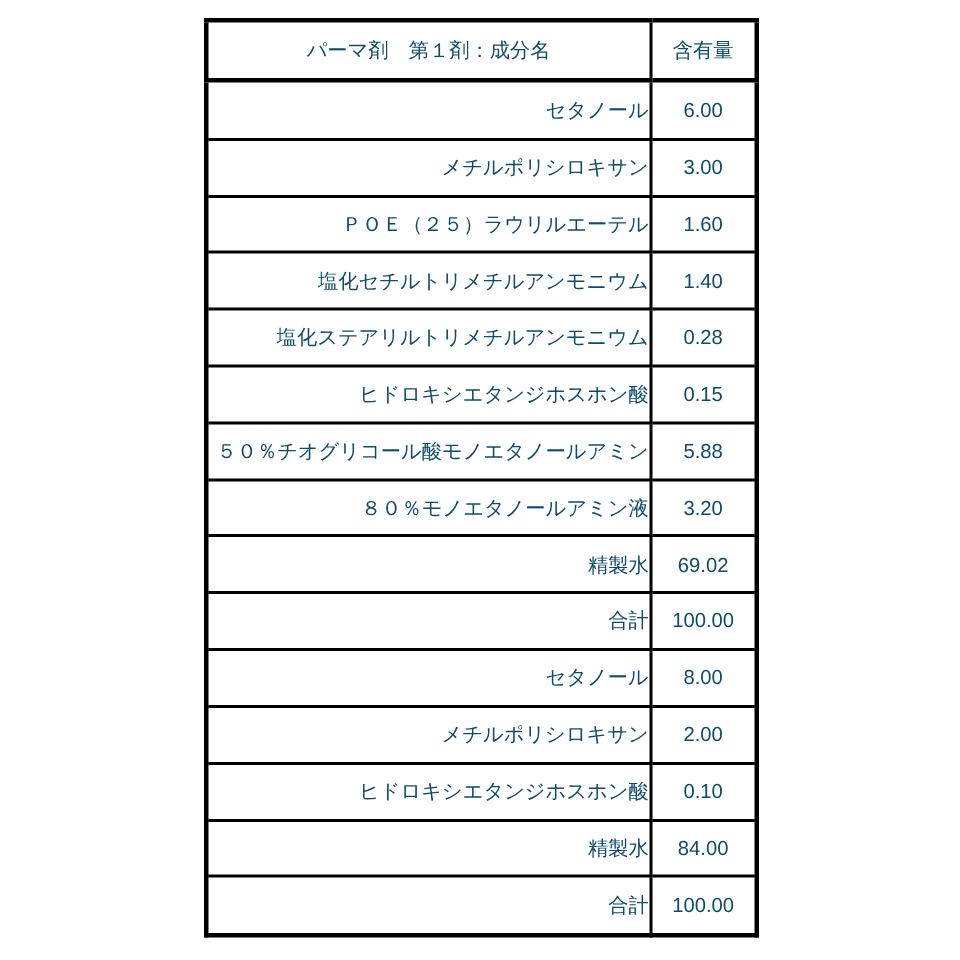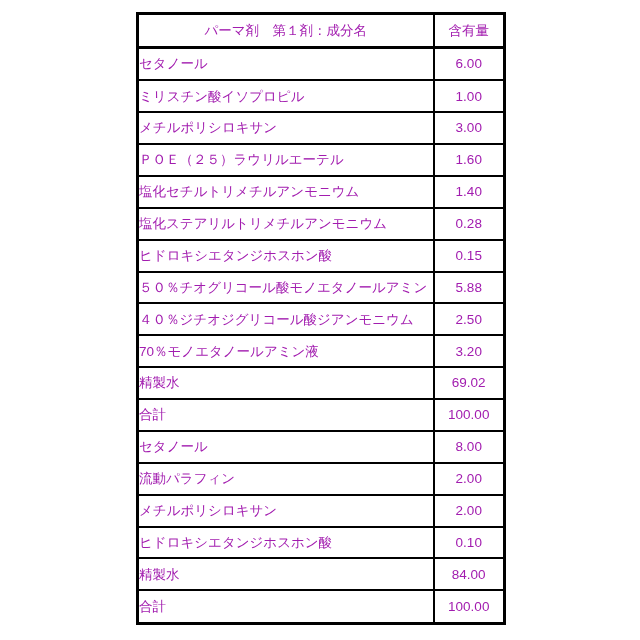--- a/index.html
+++ b/index.html
@@ -24,36 +24,36 @@
     table-layout: fixed;
     width: 367px;
     height: 613px;
     background: #ffffff;
   }
   table.ingredients col.c-name   { width: 296px; }
   table.ingredients col.c-amount { width: 71px; }
   table.ingredients th,
   table.ingredients td {
     border: 2px solid #000000;
-    color: #a21caf;
+    color: #0c4a6e;
     font-size: 13.5px;
     font-weight: 400;
     padding: 0;
     line-height: 1;
     overflow: hidden;
     white-space: nowrap;
   }
   table.ingredients { border: 3px solid #000000; }
   tr.header-row th {
     text-align: center;
     border-top-width: 3px;
     border-bottom-width: 3px;
   }
   td.name-cell {
-    text-align: left;
+    text-align: right;
     padding-left: 4px;
   }
   td.amount-cell,
   th.amount-col {
     text-align: center;
   }
 </style>
 </head>
 <body>
 
@@ -66,24 +66,20 @@
     <tbody>
         <tr class="header-row">
           <th class="name-col">パーマ剤　第１剤：成分名</th>
           <th class="amount-col">含有量</th>
         </tr>
         <tr>
           <td class="name-cell">セタノール</td>
           <td class="amount-cell">6.00</td>
         </tr>
         <tr>
-          <td class="name-cell">ミリスチン酸イソプロピル</td>
-          <td class="amount-cell">1.00</td>
-        </tr>
-        <tr>
           <td class="name-cell">メチルポリシロキサン</td>
           <td class="amount-cell">3.00</td>
         </tr>
         <tr>
           <td class="name-cell">ＰＯＥ（２５）ラウリルエーテル</td>
           <td class="amount-cell">1.60</td>
         </tr>
         <tr>
           <td class="name-cell">塩化セチルトリメチルアンモニウム</td>
           <td class="amount-cell">1.40</td>
@@ -94,42 +90,34 @@
         </tr>
         <tr>
           <td class="name-cell">ヒドロキシエタンジホスホン酸</td>
           <td class="amount-cell">0.15</td>
         </tr>
         <tr>
           <td class="name-cell">５０％チオグリコール酸モノエタノールアミン</td>
           <td class="amount-cell">5.88</td>
         </tr>
         <tr>
-          <td class="name-cell">４０％ジチオジグリコール酸ジアンモニウム</td>
-          <td class="amount-cell">2.50</td>
-        </tr>
-        <tr>
-          <td class="name-cell">70％モノエタノールアミン液</td>
+          <td class="name-cell">８０％モノエタノールアミン液</td>
           <td class="amount-cell">3.20</td>
         </tr>
         <tr>
           <td class="name-cell">精製水</td>
           <td class="amount-cell">69.02</td>
         </tr>
         <tr>
           <td class="name-cell">合計</td>
           <td class="amount-cell">100.00</td>
         </tr>
         <tr>
           <td class="name-cell">セタノール</td>
           <td class="amount-cell">8.00</td>
-        </tr>
-        <tr>
-          <td class="name-cell">流動パラフィン</td>
-          <td class="amount-cell">2.00</td>
         </tr>
         <tr>
           <td class="name-cell">メチルポリシロキサン</td>
           <td class="amount-cell">2.00</td>
         </tr>
         <tr>
           <td class="name-cell">ヒドロキシエタンジホスホン酸</td>
           <td class="amount-cell">0.10</td>
         </tr>
         <tr>

